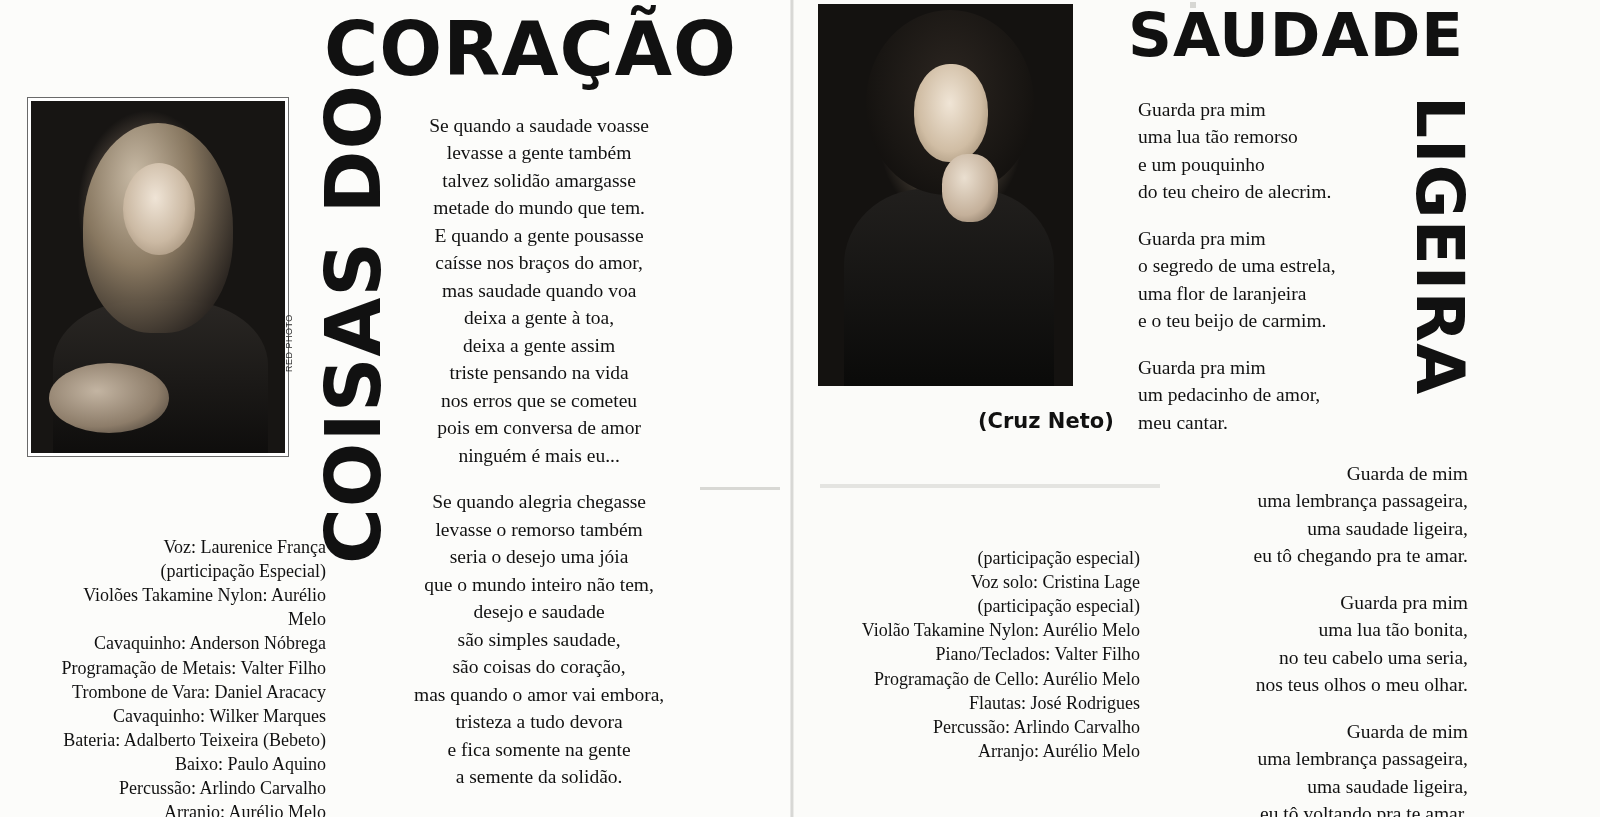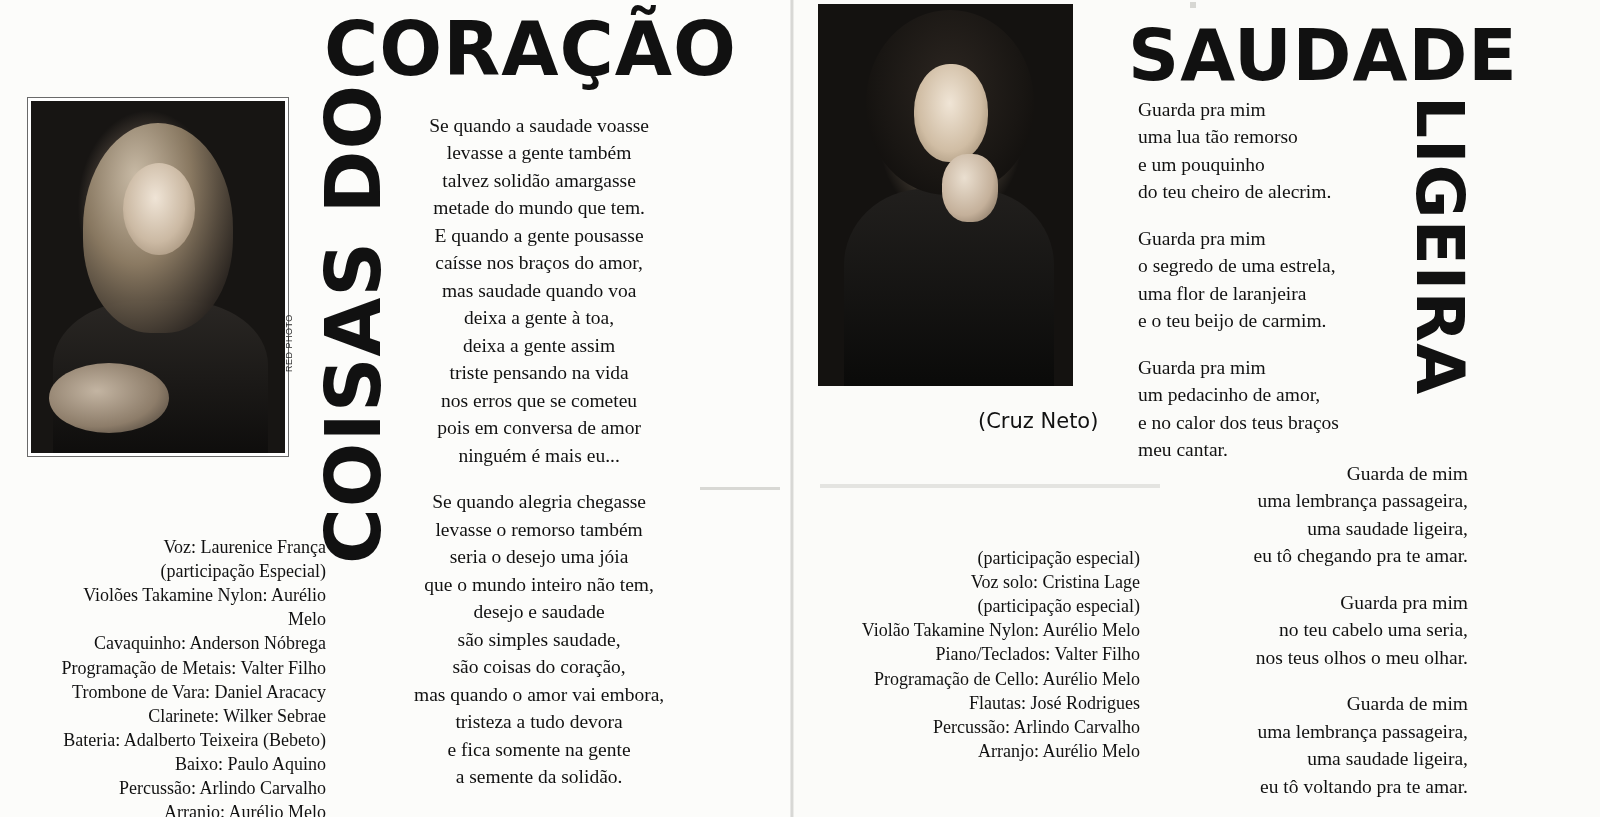--- a/index.html
+++ b/index.html
@@ -49,22 +49,21 @@
   #title-coracao {
     left: 318px;
     top: 8px;
     font-size: 76px;
     transform-origin: left top;
     transform: rotate(-90deg) translate(-556px, 0px);
   }
   #title-saudade {
     left: 1128px;
     top: 6px;
-    font-size: 71px;
-    margin-top: 16px;
+    font-size: 61px;
   }
   #title-ligeira {
     left: 1470px;
     top: 96px;
     font-size: 66px;
     font-family: "DejaVu Sans", sans-serif;
     transform-origin: left top;
     transform: rotate(90deg);
   }
 
@@ -203,21 +202,21 @@
     left: 800px;
     top: 546px;
     width: 340px;
     text-align: right;
   }
 
   
   .composer {
     position: absolute;
     font-family: "DejaVu Sans", sans-serif;
-    font-weight: normal;
+    font-weight: bold;
     font-size: 21px;
     color: #111;
   }
   #composer-coracao { left: 440px; top: 792px; margin-top: 28px; }
   #composer-saudade { left: 978px; top: 409px; }
 
   
   .speck {
     position: absolute;
     background: #b9b9b4;
@@ -281,21 +280,21 @@
   </div>
 
   <div class="credits" id="credits-coracao">
     <div>Voz: Laurenice França</div>
     <div>(participação Especial)</div>
     <div>Violões Takamine Nylon: Aurélio</div>
     <div>Melo</div>
     <div>Cavaquinho: Anderson Nóbrega</div>
     <div>Programação de Metais: Valter Filho</div>
     <div>Trombone de Vara: Daniel Aracacy</div>
-    <div>Clarinete: Wilker Sebrae</div>
+    <div>Cavaquinho: Wilker Marques</div>
     <div>Bateria: Adalberto Teixeira (Bebeto)</div>
     <div>Baixo: Paulo Aquino</div>
     <div>Percussão: Arlindo Carvalho</div>
     <div>Arranjo: Aurélio Melo</div>
   </div>
 
   <div class="composer" id="composer-coracao">(Abraão Lincoln/Cruz Neto)</div>
 
   <div class="vtitle" id="title-saudade">SAUDADE</div>
 
@@ -317,36 +316,36 @@
     </div>
     <div class="stanza">
       <div class="line">Guarda pra mim</div>
       <div class="line">o segredo de uma estrela,</div>
       <div class="line">uma flor de laranjeira</div>
       <div class="line">e o teu beijo de carmim.</div>
     </div>
     <div class="stanza">
       <div class="line">Guarda pra mim</div>
       <div class="line">um pedacinho de amor,</div>
-      <div class="line">e no calor dos teus braços</div>
       <div class="line">meu cantar.</div>
     </div>
   </div>
 
   <div class="composer" id="composer-saudade">(Cruz Neto)</div>
 
   <div class="lyrics" id="lyrics-saudade-bottom">
     <div class="stanza">
       <div class="line">Guarda de mim</div>
       <div class="line">uma lembrança passageira,</div>
       <div class="line">uma saudade ligeira,</div>
       <div class="line">eu tô chegando pra te amar.</div>
     </div>
     <div class="stanza">
       <div class="line">Guarda pra mim</div>
+      <div class="line">uma lua tão bonita,</div>
       <div class="line">no teu cabelo uma seria,</div>
       <div class="line">nos teus olhos o meu olhar.</div>
     </div>
     <div class="stanza">
       <div class="line">Guarda de mim</div>
       <div class="line">uma lembrança passageira,</div>
       <div class="line">uma saudade ligeira,</div>
       <div class="line">eu tô voltando pra te amar.</div>
     </div>
   </div>

